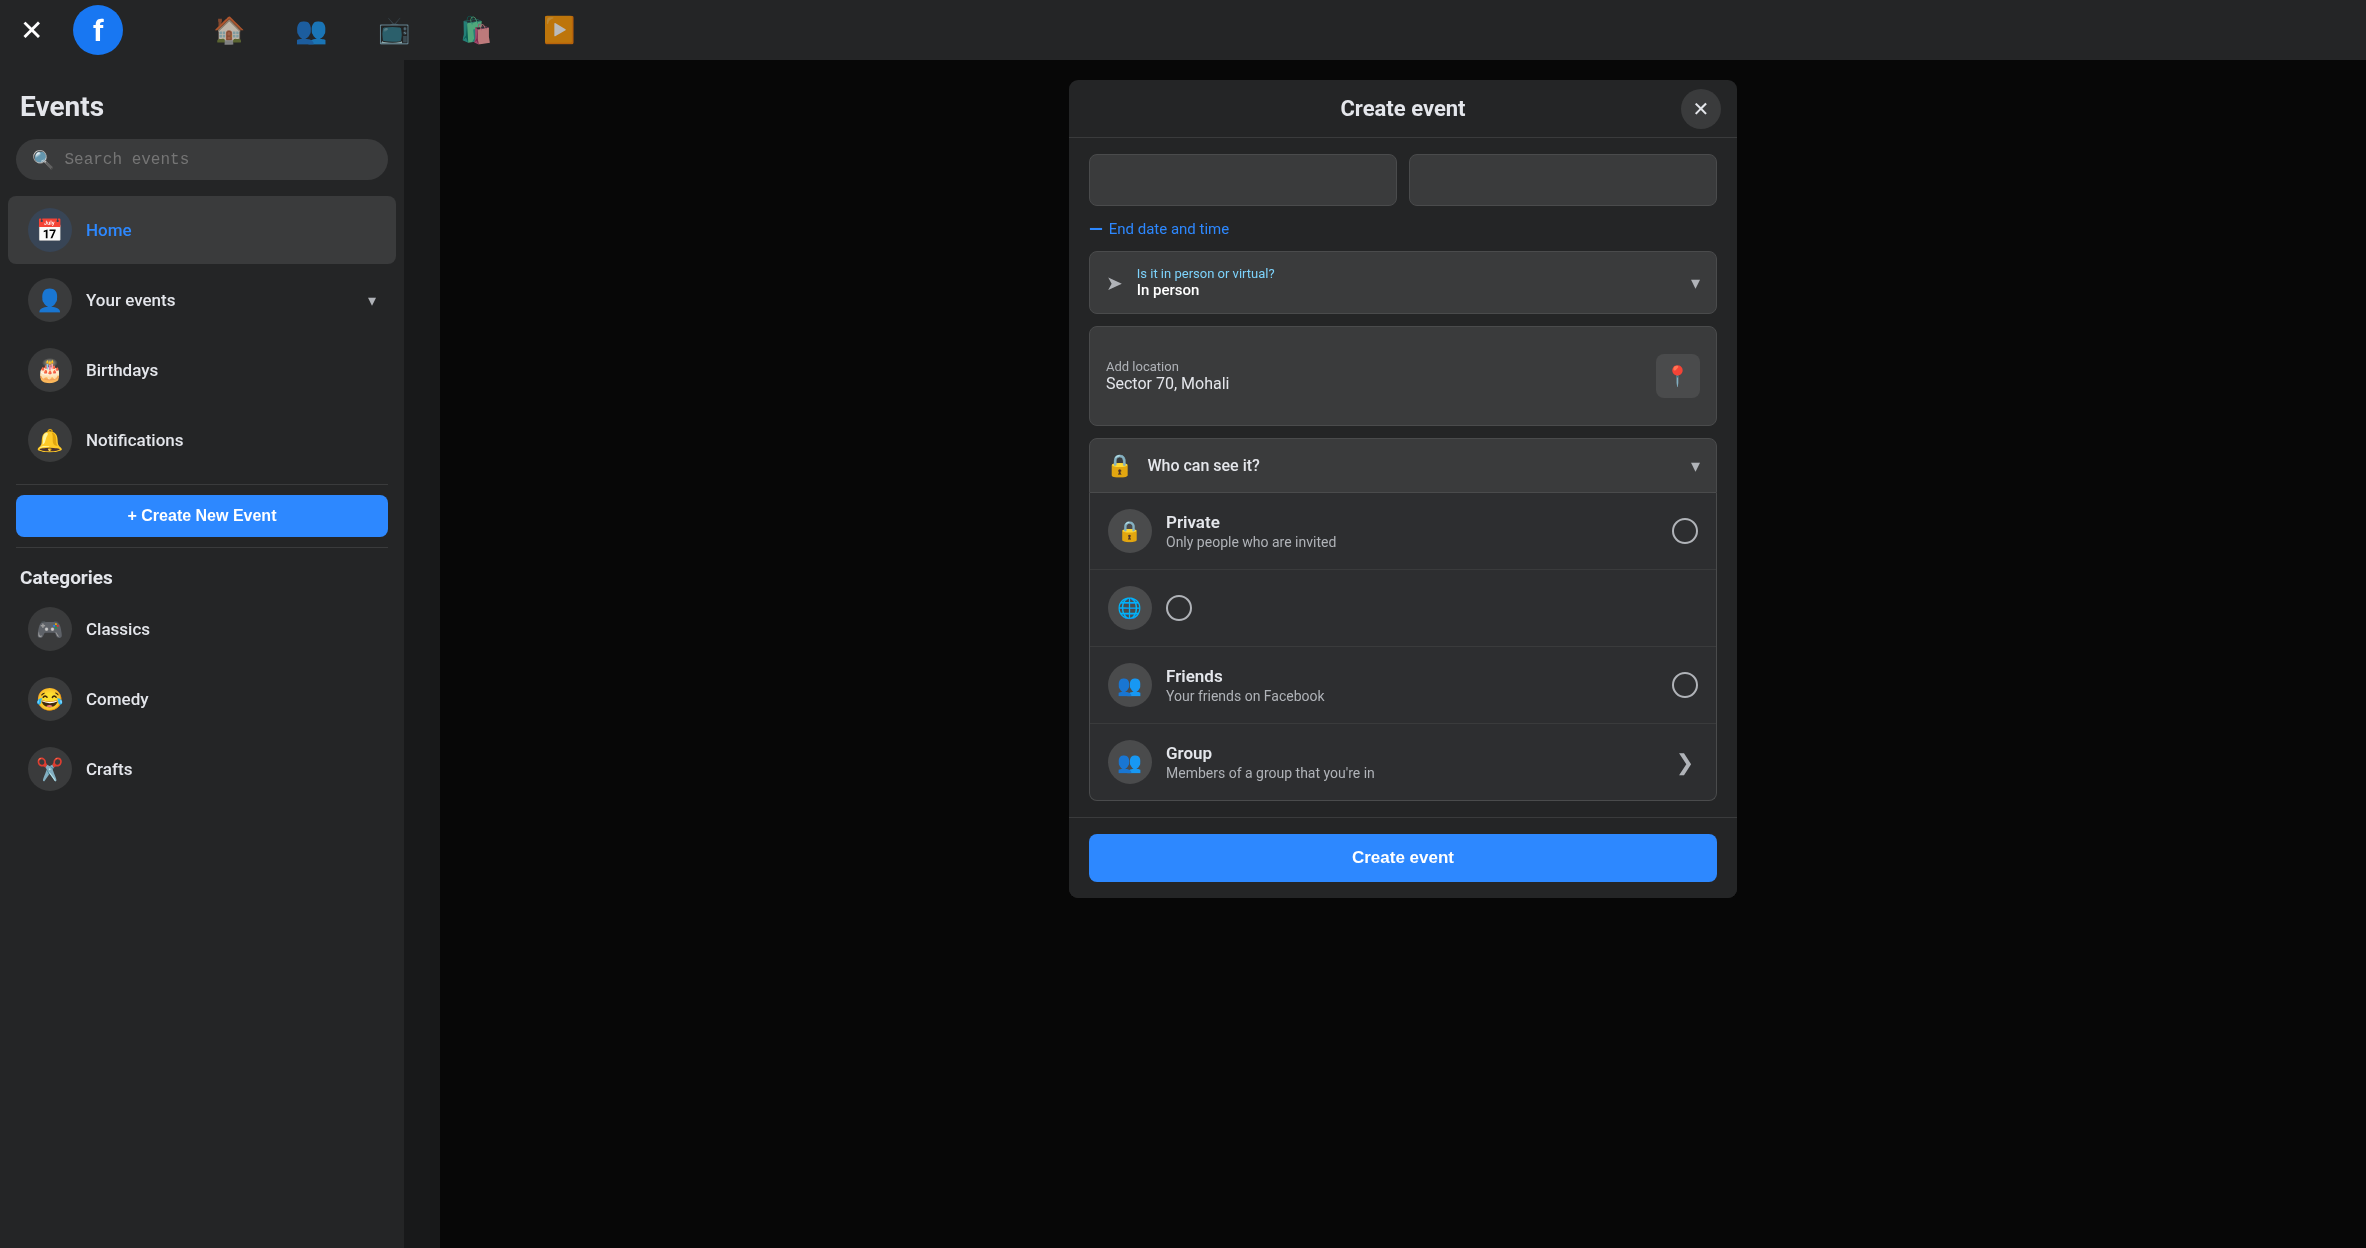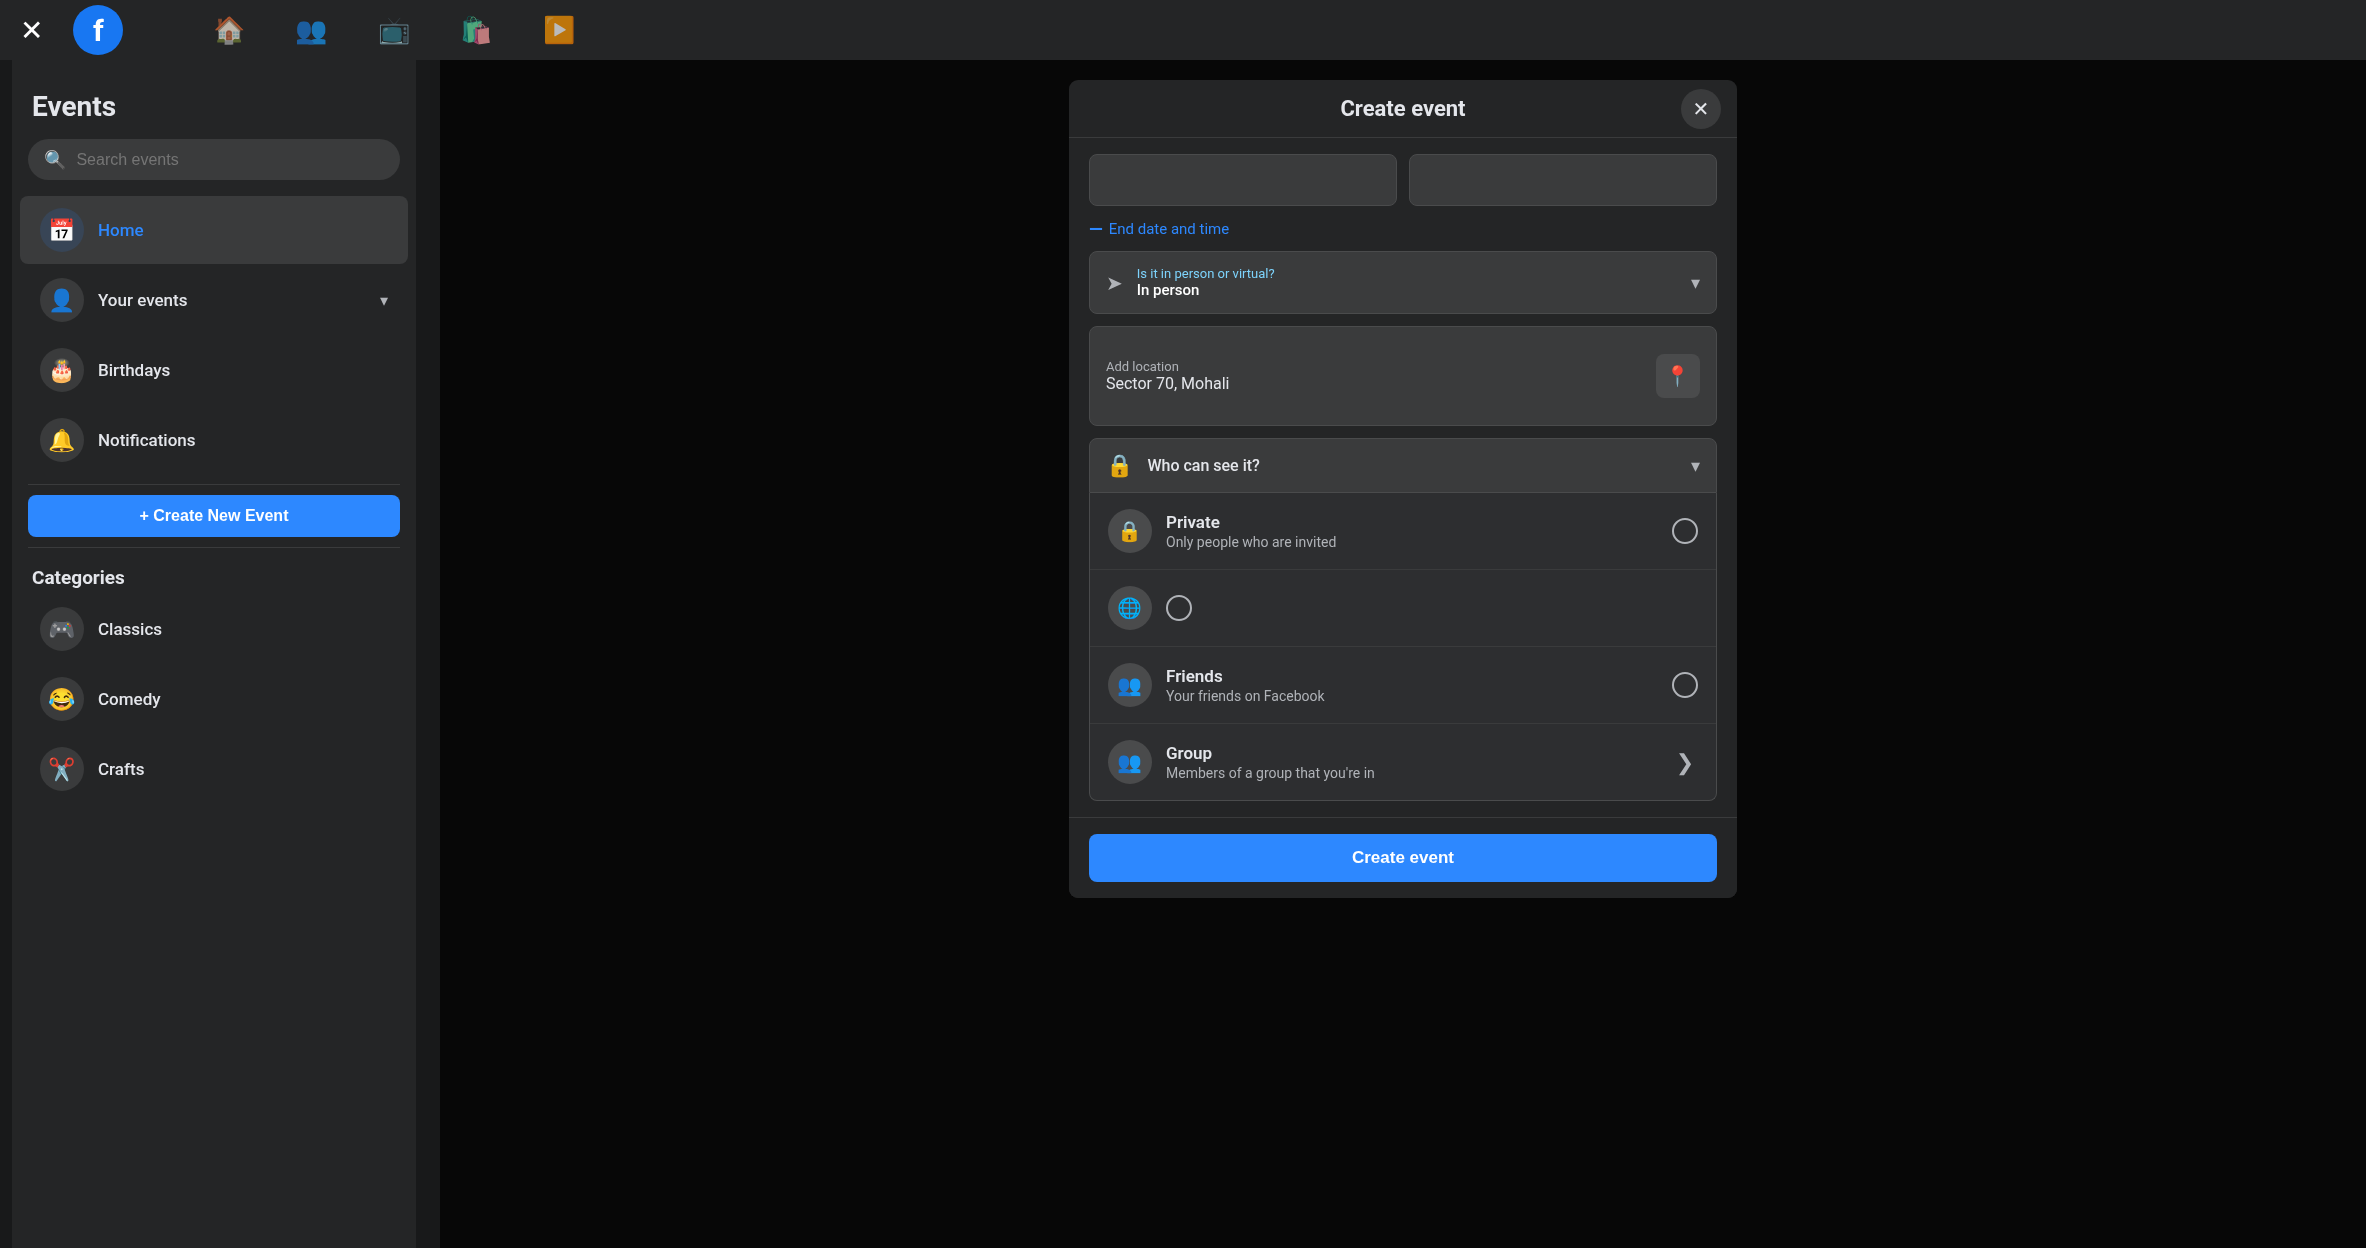--- a/index.html
+++ b/index.html
@@ -49,21 +49,21 @@
     .topbar-icon {
       color: #b0b3b8;
       font-size: 26px;
       opacity: 0.7;
     }
 
     
     .sidebar {
       position: absolute;
       top: 60px;
-      left: 12px;
+      left: 0;
       width: 404px;
       height: calc(100% - 60px);
       background: #242526;
       padding: 20px 0;
       z-index: 5;
     }
     .sidebar-title {
       color: #e4e6eb;
       font-size: 28px;
       font-weight: 700;
@@ -78,20 +78,21 @@
       padding: 10px 16px;
       gap: 10px;
     }
     .search-bar input {
       background: transparent;
       border: none;
       outline: none;
       color: #f97316;
       font-size: 16px;
       width: 100%;
+      font-family: Liberation Mono, monospace;
     }
     .search-icon-small {
       color: #b0b3b8;
       font-size: 18px;
     }
     .sidebar-item {
       display: flex;
       align-items: center;
       gap: 14px;
       padding: 12px 20px;

